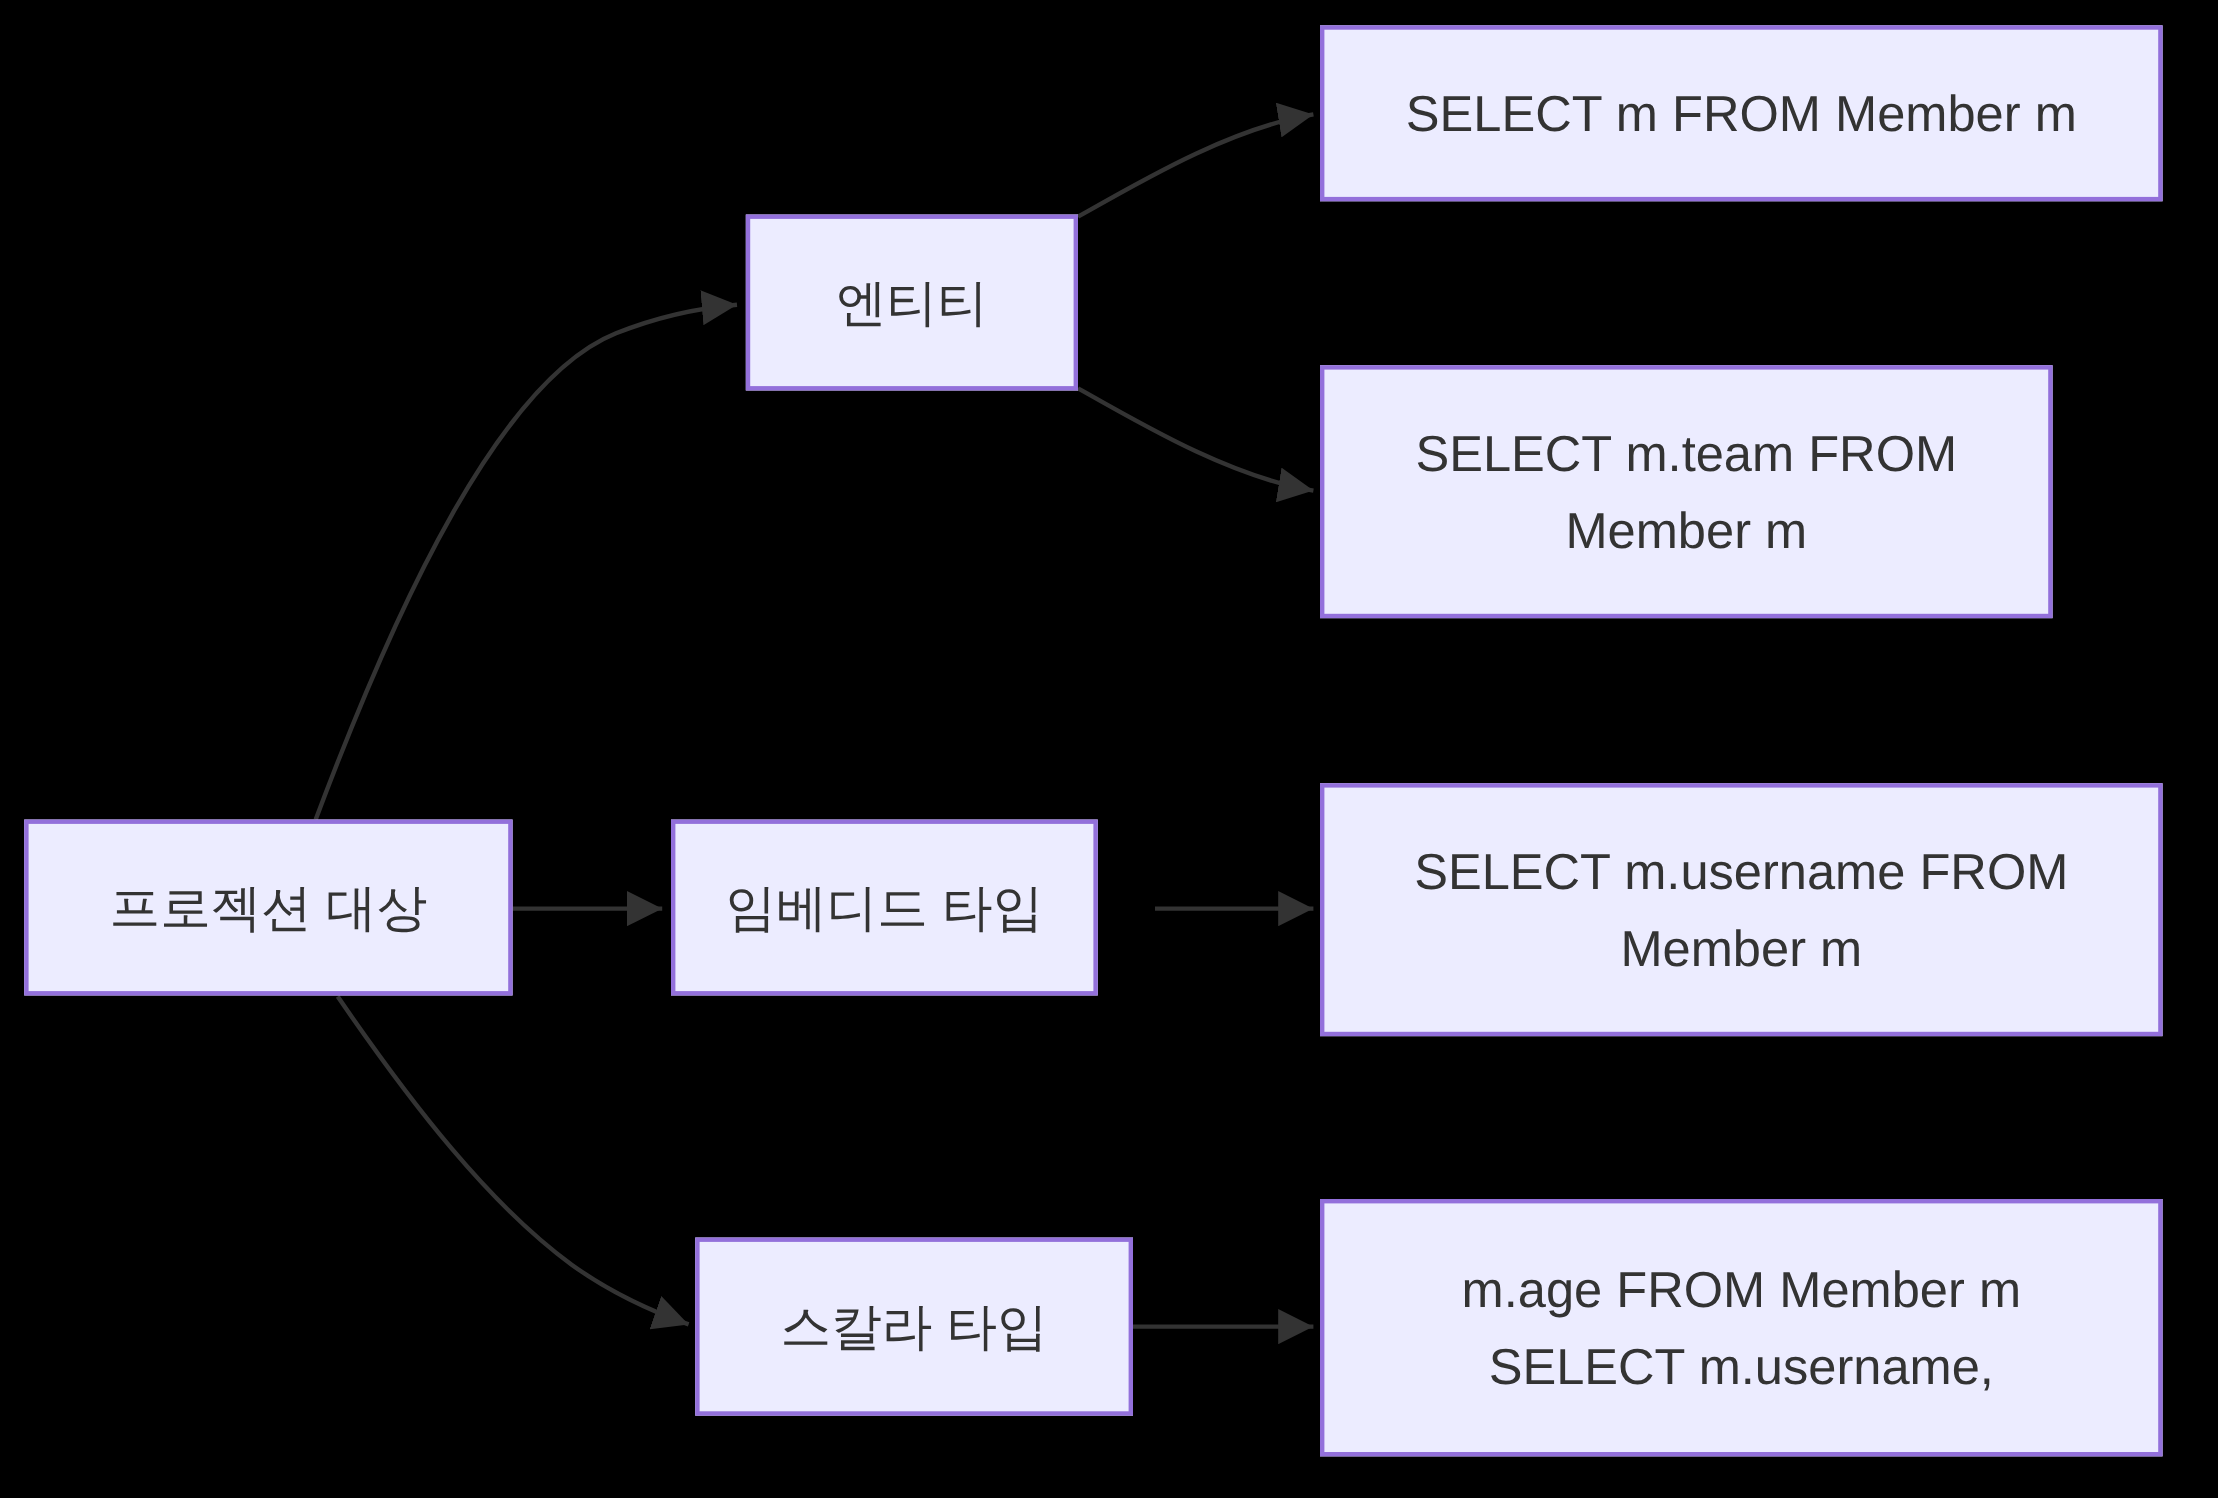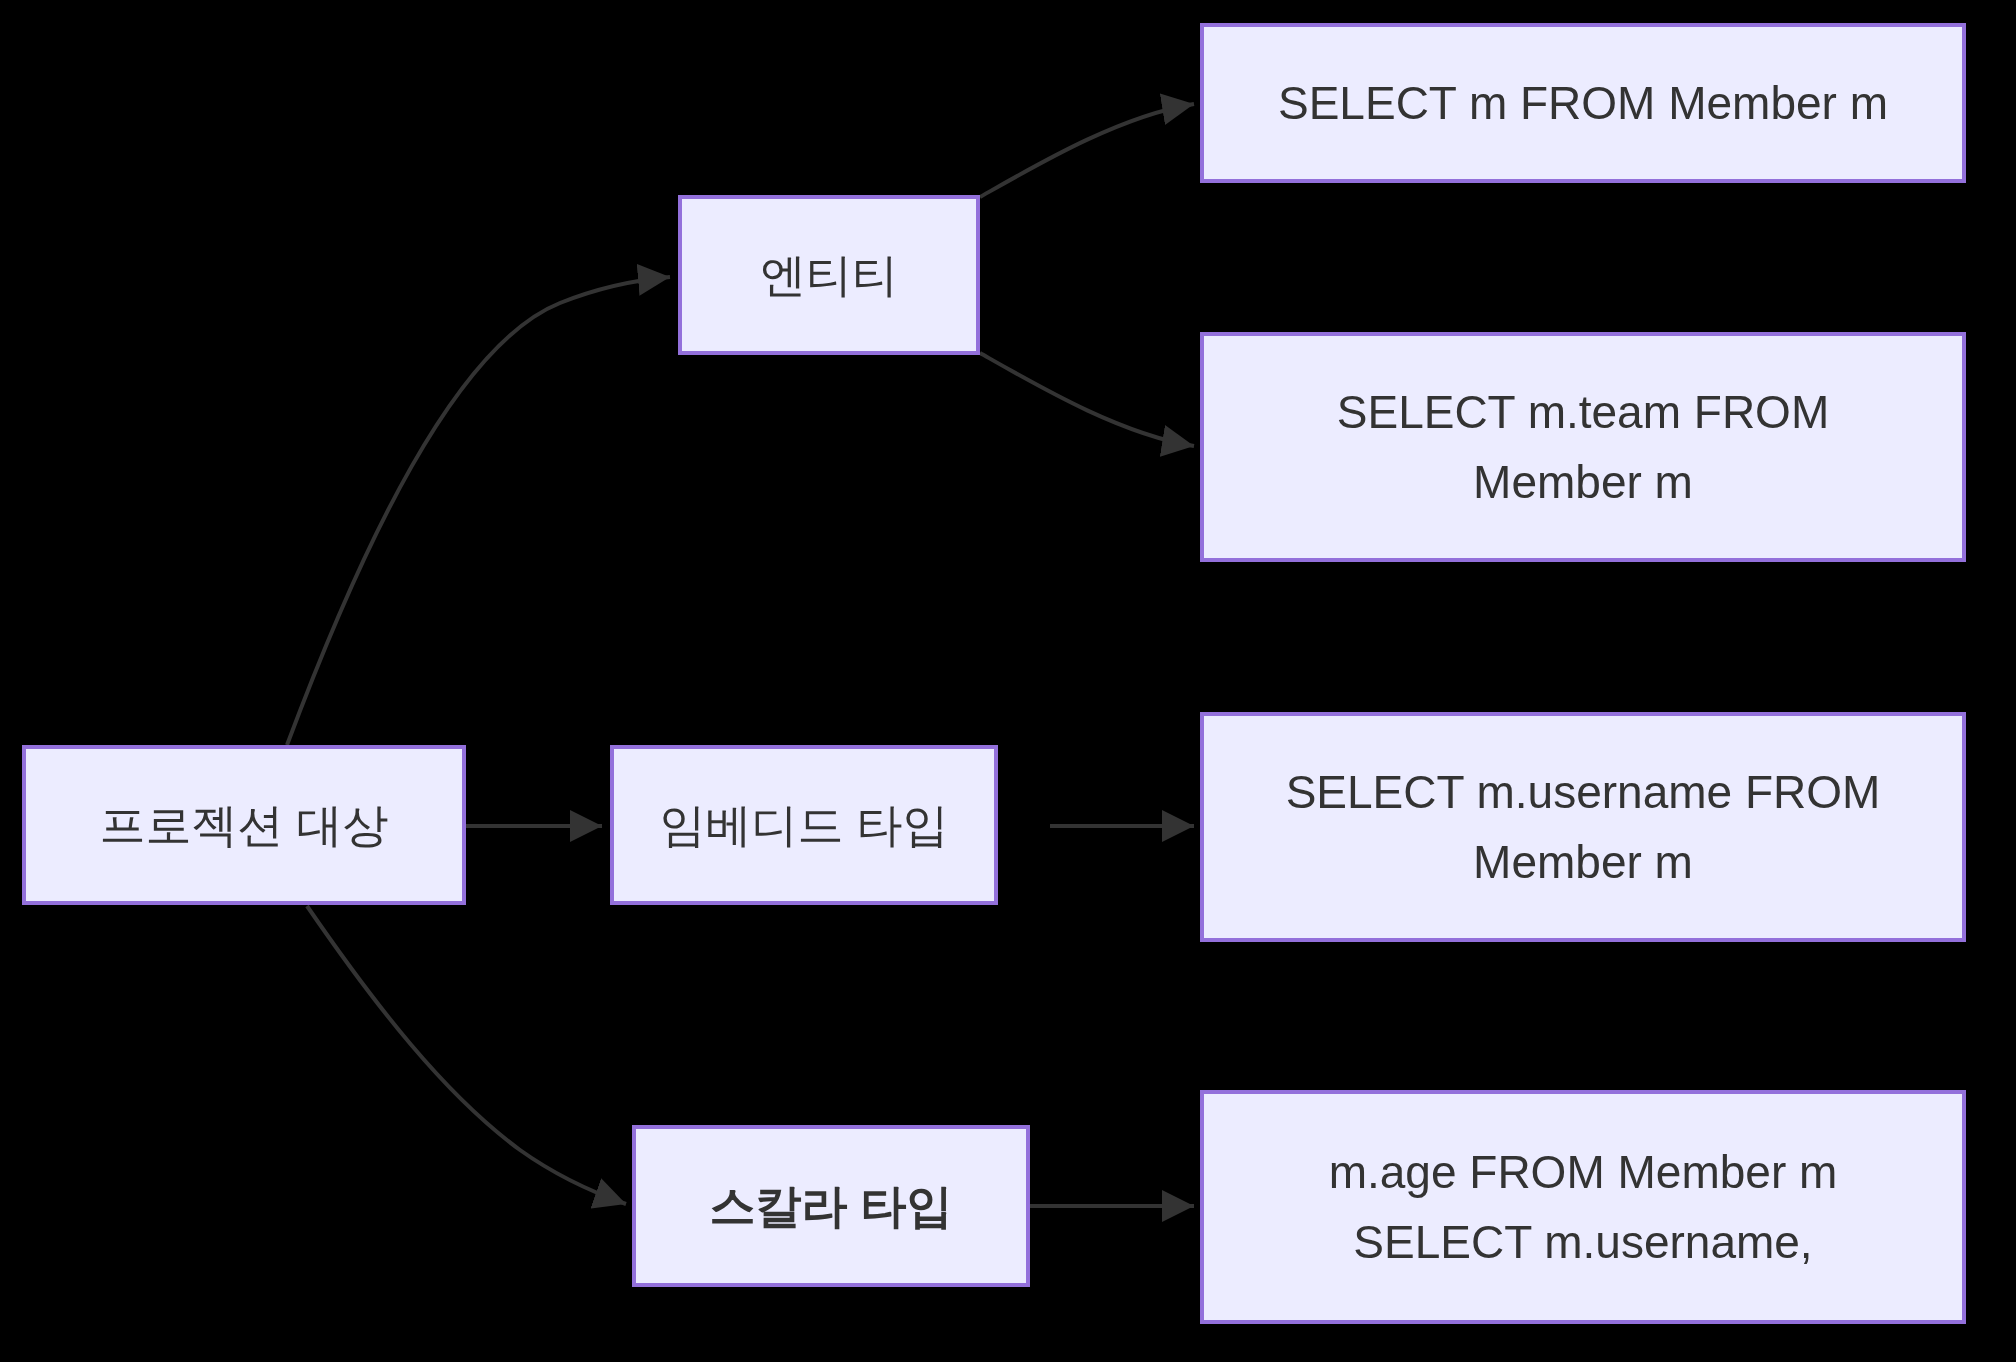--- a/index.html
+++ b/index.html
@@ -41,23 +41,23 @@
     text-align: center;
     font-size: 46px;
     line-height: 70px;
     font-weight: 400;
   }
   .node .line { display: block; white-space: nowrap; }
   
   .n-root      { left: 22px;   top: 745px;  width: 444px; height: 160px; }
   .n-entity    { left: 678px;  top: 195px;  width: 302px; height: 160px; }
   .n-embedded  { left: 610px;  top: 745px;  width: 388px; height: 160px; }
-  .n-scalar    { left: 632px;  top: 1125px; width: 398px; height: 162px; font-weight: bold; }
+  .n-scalar    { left: 632px;  top: 1125px; width: 398px; height: 162px; }
   .n-q-entity  { left: 1200px; top: 23px;   width: 766px; height: 160px; }
-  .n-q-team    { left: 1200px; top: 332px;  width: 766px; height: 230px; }
+  .n-q-team    { left: 1200px; top: 332px;  width: 666px; height: 230px; }
   .n-q-address { left: 1200px; top: 712px;  width: 766px; height: 230px; }
   .n-q-scalar  { left: 1200px; top: 1090px; width: 766px; height: 234px; }
 </style>
 </head>
 <body>
 
 <div class="canvas">
 
   <svg class="edges" viewBox="0 0 2016 1362" xmlns="http://www.w3.org/2000/svg">
     <defs>

